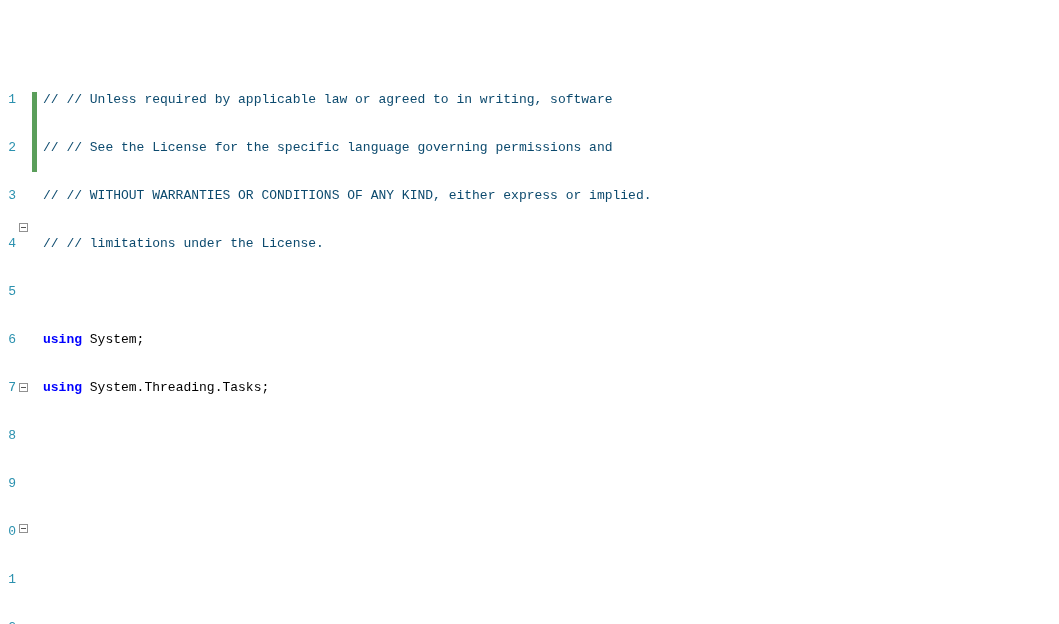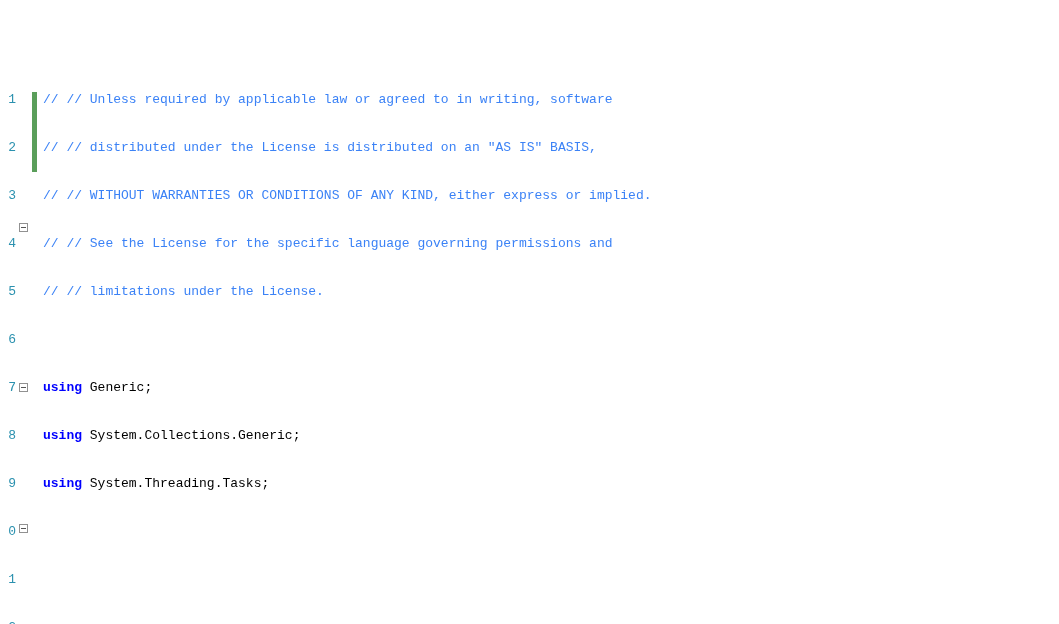--- a/index.html
+++ b/index.html
@@ -65,21 +65,21 @@
     .change-col .codelens-gap { height: 13px; }
     .change-green { background: #5a9e5a; width: 5px; height: 16px; }
     .code {
       flex: 1;
       line-height: 16px;
       padding-left: 6px;
       position: relative;
     }
     .code .ln { height: 16px; position: relative; }
     .kw { color: #0000ff; font-weight: bold; }
-    .cmt { color: #3b82f6; }
+    .cmt { color: #0c4a6e; }
     .code .ln > * { position: relative; z-index: 1; }
   </style>
 </head>
 <body>
 
 
 
 <div class="editor">
 
   <div class="gutter">
@@ -143,27 +143,25 @@
     
     
     
     
     
     
   </div>
 
   <div class="code">
     <div class="ln"><span class="cmt">// // Unless required by applicable law or agreed to in writing, software</span></div>
-    <div class="ln"><span class="cmt">// // distributed under the License is distributed on an "AS IS" BASIS,</span></div>
+    <div class="ln"><span class="cmt">// // See the License for the specific language governing permissions and</span></div>
     <div class="ln"><span class="cmt">// // WITHOUT WARRANTIES OR CONDITIONS OF ANY KIND, either express or implied.</span></div>
-    <div class="ln"><span class="cmt">// // See the License for the specific language governing permissions and</span></div>
     <div class="ln"><span class="cmt">// // limitations under the License.</span></div>
     <div class="ln"></div>
-    <div class="ln"><span class="kw">using</span><span> Generic;</span></div>
-    <div class="ln"><span class="kw">using</span><span> System.Collections.Generic;</span></div>
+    <div class="ln"><span class="kw">using</span><span> System;</span></div>
     <div class="ln"><span class="kw">using</span><span> System.Threading.Tasks;</span></div>
     <div class="ln"></div>
     
     
     
     
     
     
     
     

